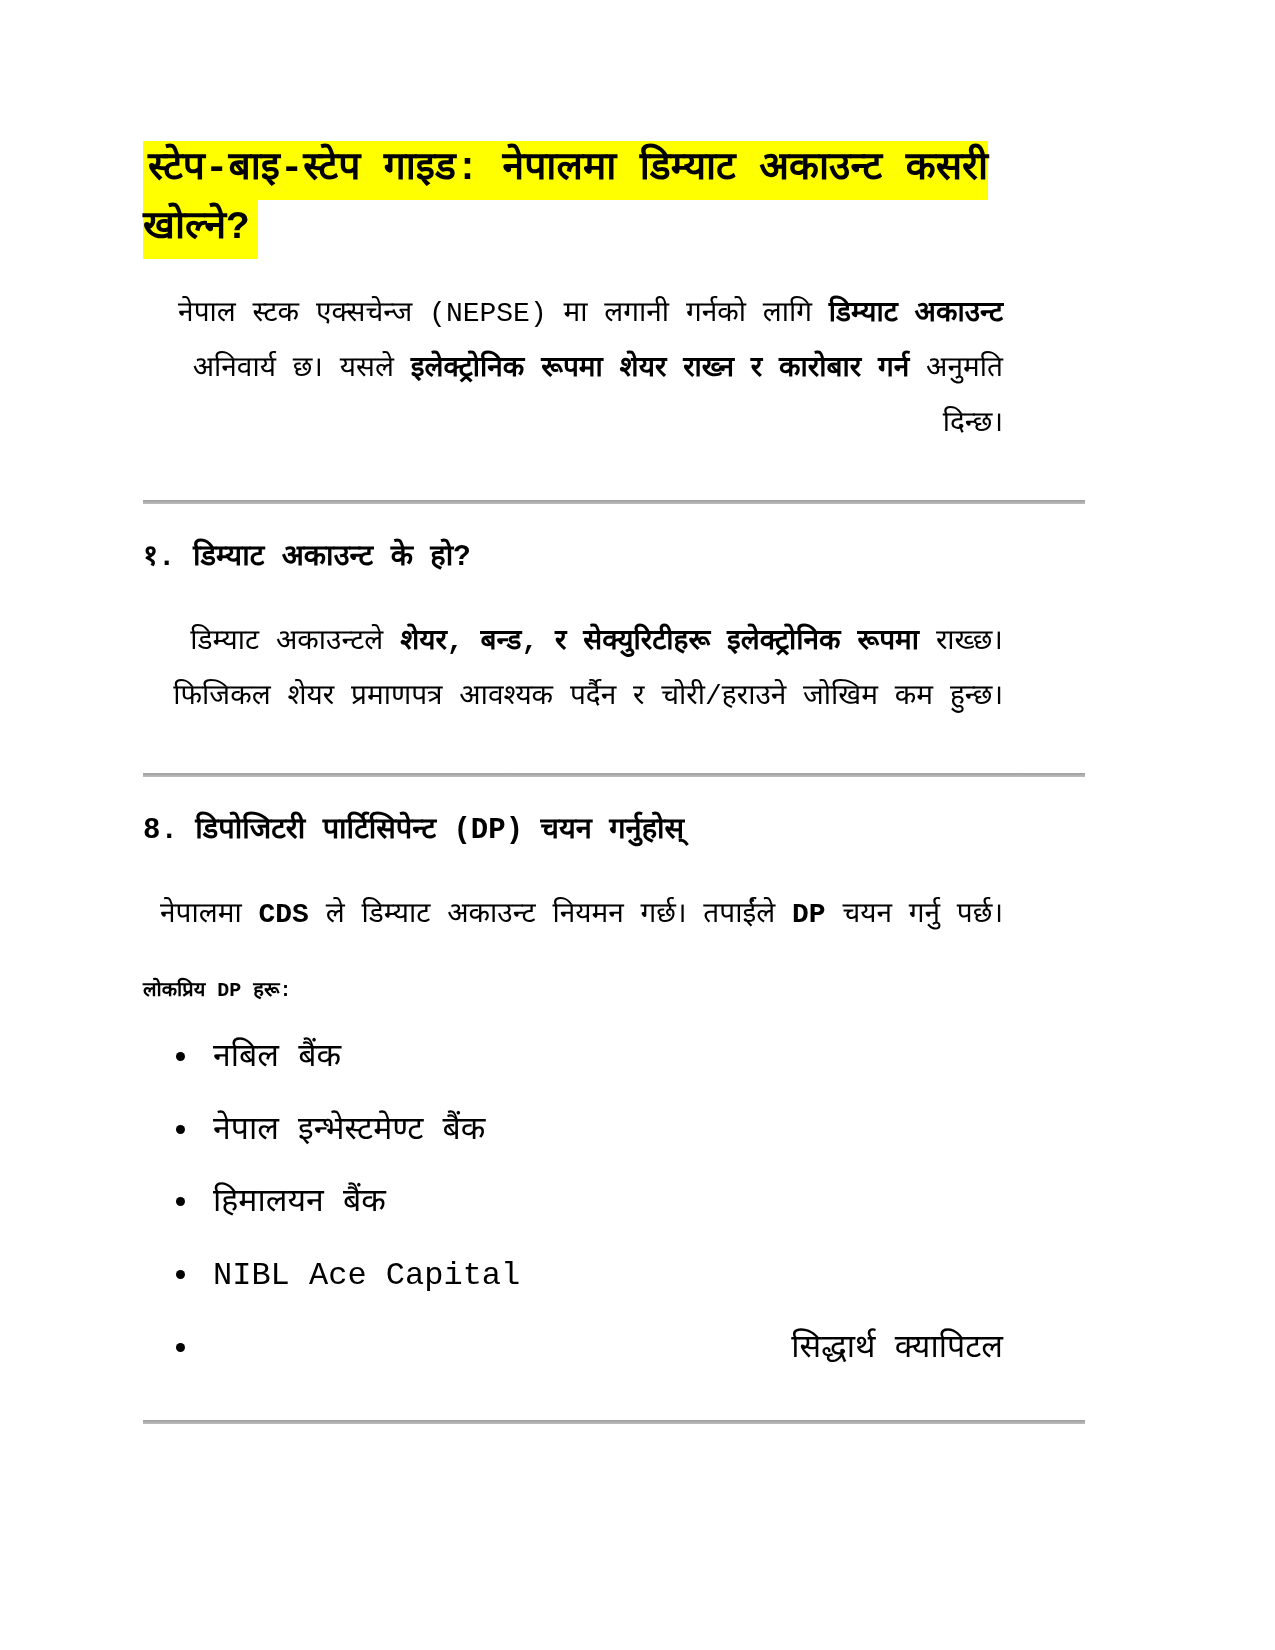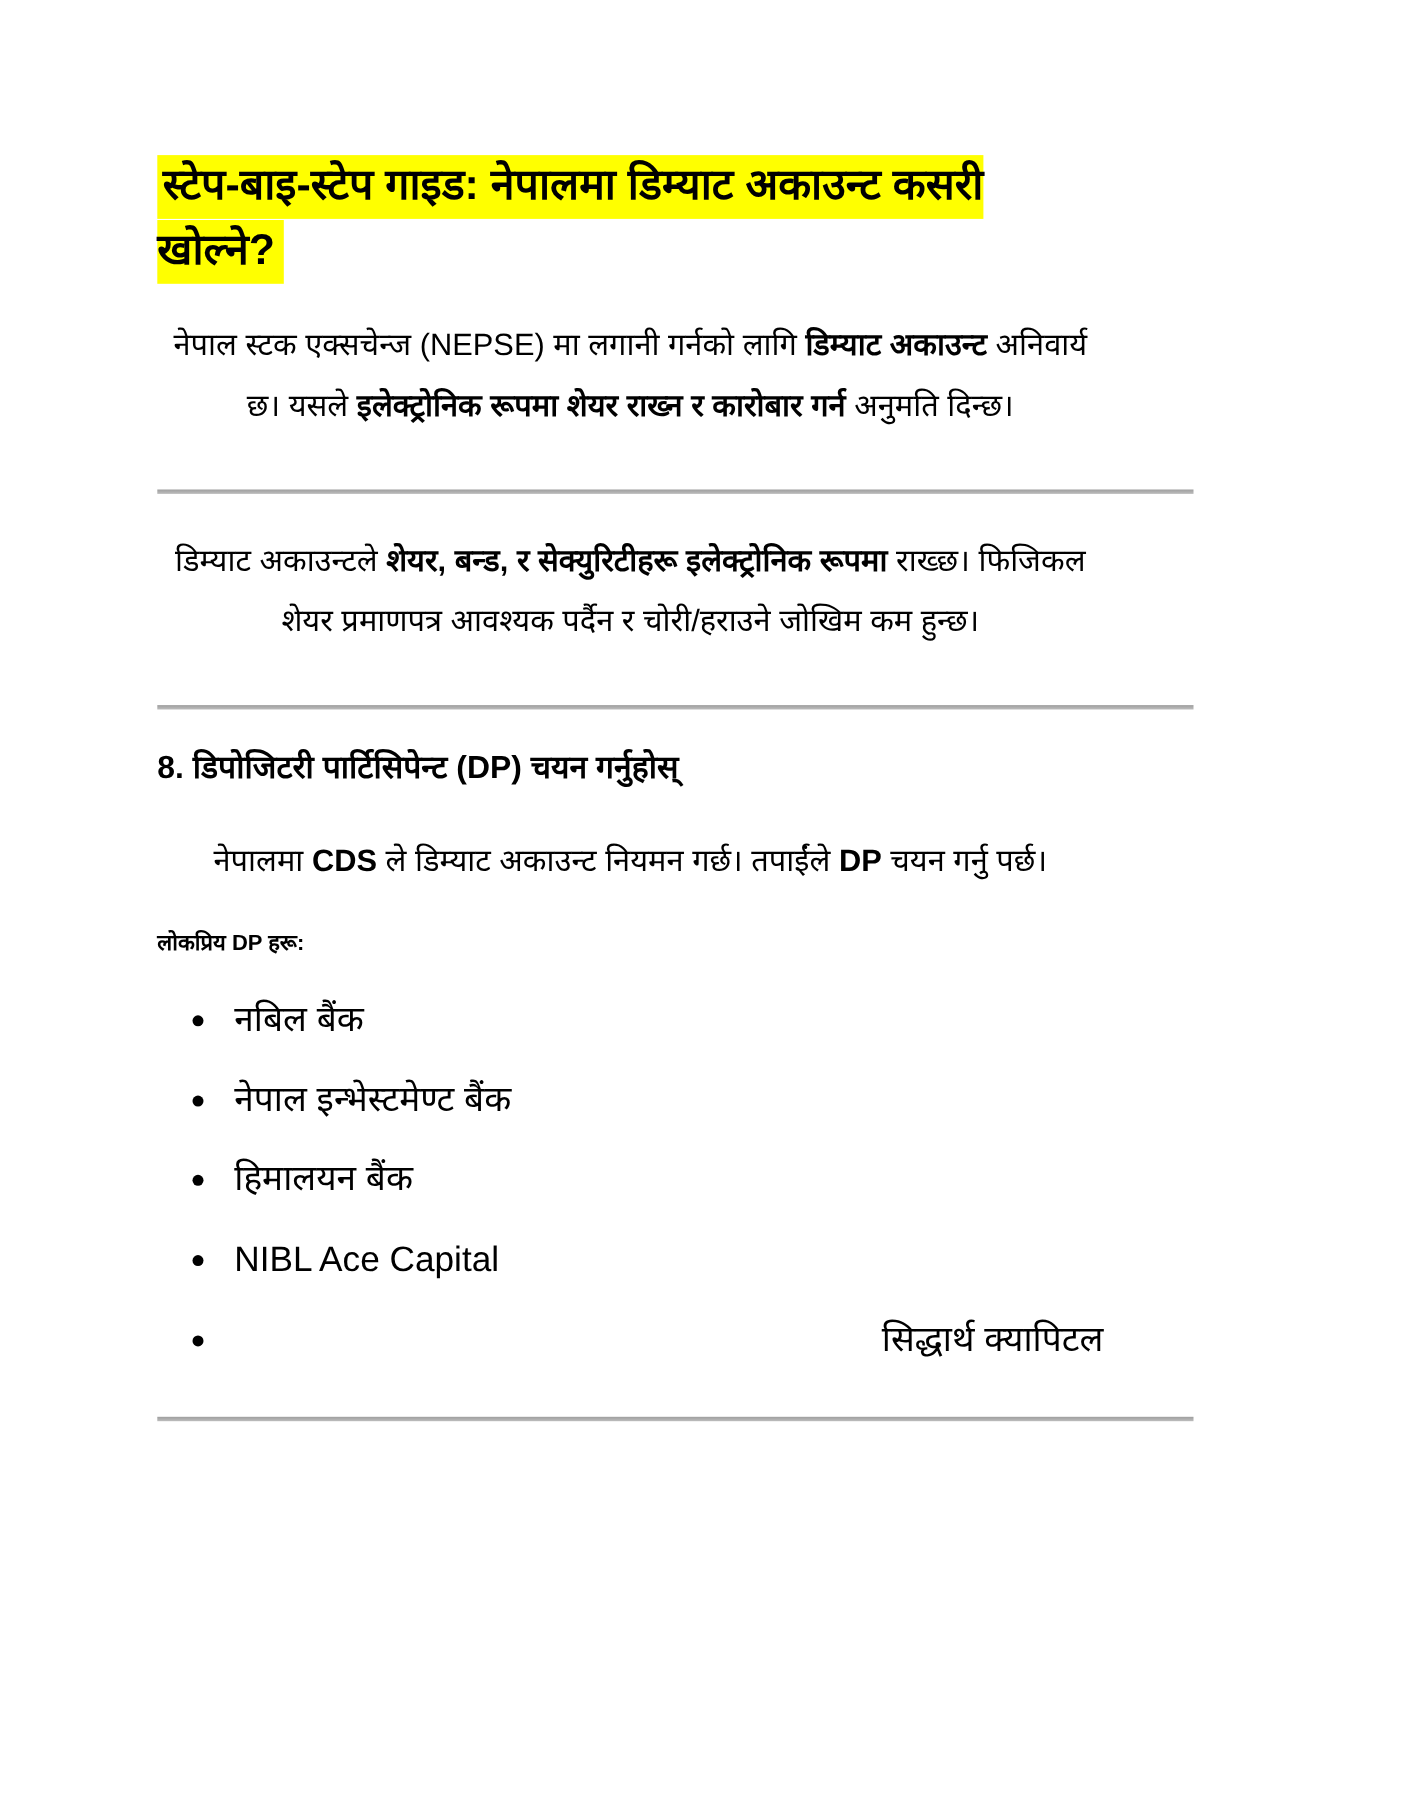--- a/index.html
+++ b/index.html
@@ -7,41 +7,41 @@
     padding: 0;
     background: #ffffff;
   }
   .page {
     position: relative;
     width: 1163px;
     height: 1650px;
     background: #ffffff;
     box-sizing: border-box;
     padding: 140px 160px 0 143px;
-    font-family: Liberation Sans, sans-serif;
+    font-family: Liberation Mono, monospace;
     color: #000000;
     overflow: hidden;
   }
   .doc-title {
     margin: 0 0 30px 0;
     font-size: 39px;
     font-weight: 700;
     line-height: 1.5;
   }
   .doc-title mark {
     background: #ffff00;
     color: #000000;
     padding: 6px 8px 9px 5px;
   }
   .body-text {
     margin: 0;
     font-size: 28px;
     font-weight: 400;
     line-height: 1.96;
-    text-align: center;
+    text-align: right;
   }
   .b { font-weight: 700; }
   .rule {
     border: 0;
     height: 4px;
     background: linear-gradient(#9e9e9e, #bdbdbd);
     width: 942px;
     margin: 48px 0 34px 0;
   }
   .sec-heading {
@@ -73,20 +73,21 @@
 <body>
 
 <div class="page">
 
   <h1 class="doc-title"><mark>स्टेप-बाइ-स्टेप गाइड: नेपालमा डिम्याट अकाउन्ट कसरी खोल्ने?</mark></h1>
 
   <p class="body-text"><span>नेपाल स्टक एक्सचेन्ज (NEPSE) मा लगानी गर्नको लागि </span><span class="b">डिम्याट अकाउन्ट</span><span> अनिवार्य छ। यसले </span><span class="b">इलेक्ट्रोनिक रूपमा शेयर राख्न र कारोबार गर्न</span><span> अनुमति दिन्छ।</span></p>
 
   <hr class="rule">
 
+  <h2 class="sec-heading">१. डिम्याट अकाउन्ट के हो?</h2>
   <p class="body-text"><span>डिम्याट अकाउन्टले </span><span class="b">शेयर, बन्ड, र सेक्युरिटीहरू इलेक्ट्रोनिक रूपमा</span><span> राख्छ। फिजिकल शेयर प्रमाणपत्र आवश्यक पर्दैन र चोरी/हराउने जोखिम कम हुन्छ।</span></p>
 
   <hr class="rule">
 
   <h2 class="sec-heading">8. डिपोजिटरी पार्टिसिपेन्ट (DP) चयन गर्नुहोस्</h2>
   <p class="body-text"><span>नेपालमा </span><span class="b">CDS</span><span> ले डिम्याट अकाउन्ट नियमन गर्छ। तपाईंले </span><span class="b">DP</span><span> चयन गर्नु पर्छ।</span></p>
   <p class="list-label">लोकप्रिय DP हरू:</p>
   <ul class="bullets">
       <li>नबिल बैंक</li>
       <li>नेपाल इन्भेस्टमेण्ट बैंक</li>

